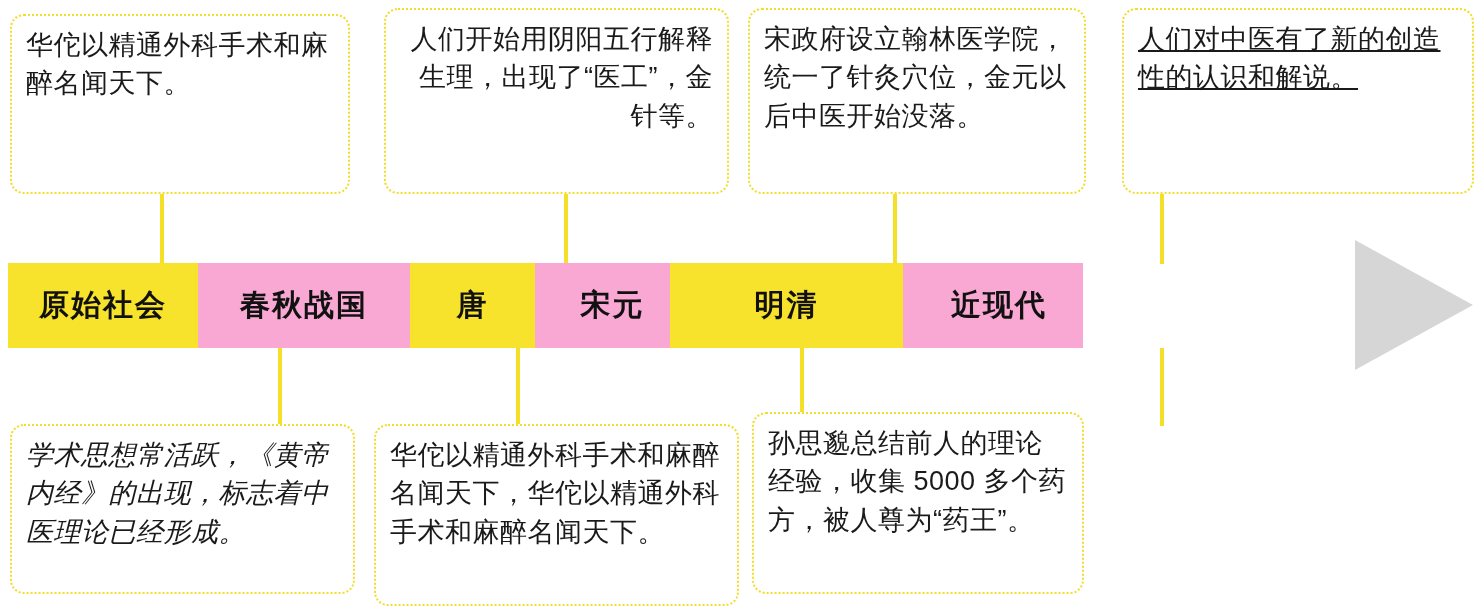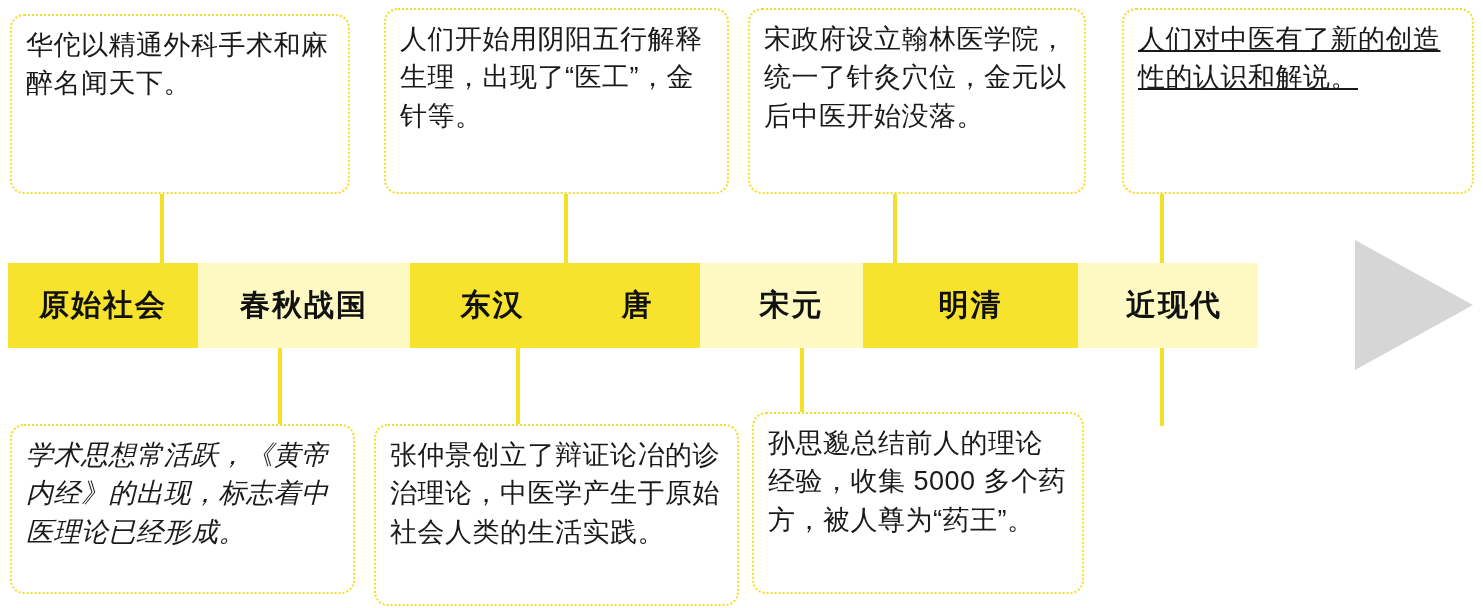--- a/index.html
+++ b/index.html
@@ -58,68 +58,67 @@
     align-items: center;
     justify-content: center;
     font-size: 30px;
     font-weight: bold;
     color: #111111;
     font-family: Liberation Sans, sans-serif;
     letter-spacing: 2px;
     height: 85px;
   }
   .era.yellow { background: #f7e32b; }
-  .era.gray   { background: #fef9c3; }
+  .era.gray   { background: #f9a8d4; }
 
   #arrow-head {
     position: absolute;
     left: 1355px;
     top: 240px;
     width: 0;
     height: 0;
     border-top: 65px solid transparent;
     border-bottom: 65px solid transparent;
     border-left: 118px solid #d6d6d6;
   }
 </style>
 </head>
 <body>
 
 <div id="canvas">
 
   <div class="callout top" style="left:10px; top:14px; width:340px; height:180px;">华佗以精通外科手术和麻醉名闻天下。</div>
 
-  <div class="callout top" style="left:384px; top:8px; width:345px; height:186px;">人们开始用阴阳五行解释生理，出现了“医工”，金针等。</div>
+  <div class="callout top" style="left:384px; top:8px; width:345px; height:186px;text-align:right;">人们开始用阴阳五行解释生理，出现了“医工”，金针等。</div>
 
   <div class="callout top" style="left:748px; top:8px; width:338px; height:186px;">宋政府设立翰林医学院，统一了针灸穴位，金元以后中医开始没落。</div>
 
   <div class="callout top" style="left:1122px; top:8px; width:352px; height:186px;text-decoration:underline;">人们对中医有了新的创造性的认识和解说。</div>
 
   <div class="connector" style="left:160px; top:194px; height:70px;"></div>
   <div class="connector" style="left:564px; top:194px; height:70px;"></div>
   <div class="connector" style="left:893px; top:194px; height:70px;"></div>
   <div class="connector" style="left:1160px; top:194px; height:70px;"></div>
 
   <div id="arrow-head"></div>
 
   <div id="timeline">
     <div class="era yellow" style="width:190px;">原始社会</div>
     <div class="era gray" style="width:212px;">春秋战国</div>
-    <div class="era yellow" style="width:165px;">东汉</div>
     <div class="era yellow" style="width:125px;">唐</div>
-    <div class="era gray" style="width:163px;padding-left:20px;">宋元</div>
-    <div class="era yellow" style="width:215px;">明清</div>
+    <div class="era gray" style="width:135px;padding-left:20px;">宋元</div>
+    <div class="era yellow" style="width:233px;">明清</div>
     <div class="era gray" style="width:180px;padding-left:12px;">近现代</div>
   </div>
 
   <div class="connector" style="left:278px; top:348px; height:78px;"></div>
   <div class="connector" style="left:516px; top:348px; height:78px;"></div>
   <div class="connector" style="left:800px; top:348px; height:78px;"></div>
   <div class="connector" style="left:1160px; top:348px; height:78px;"></div>
 
   <div class="callout bottom" style="left:10px; top:424px; width:345px; height:170px;font-style:italic;">学术思想常活跃，《黄帝内经》的出现，标志着中医理论已经形成。</div>
 
-  <div class="callout bottom" style="left:374px; top:424px; width:365px; height:182px;">张仲景创立了辩证论冶的诊治理论，中医学产生于原始社会人类的生活实践。</div>
+  <div class="callout bottom" style="left:374px; top:424px; width:365px; height:182px;">华佗以精通外科手术和麻醉名闻天下，华佗以精通外科手术和麻醉名闻天下。</div>
 
   <div class="callout bottom" style="left:752px; top:412px; width:332px; height:182px;">孙思邈总结前人的理论经验，收集 5000 多个药方，被人尊为“药王”。</div>
 
 
 </div>
 
 </body></html>

